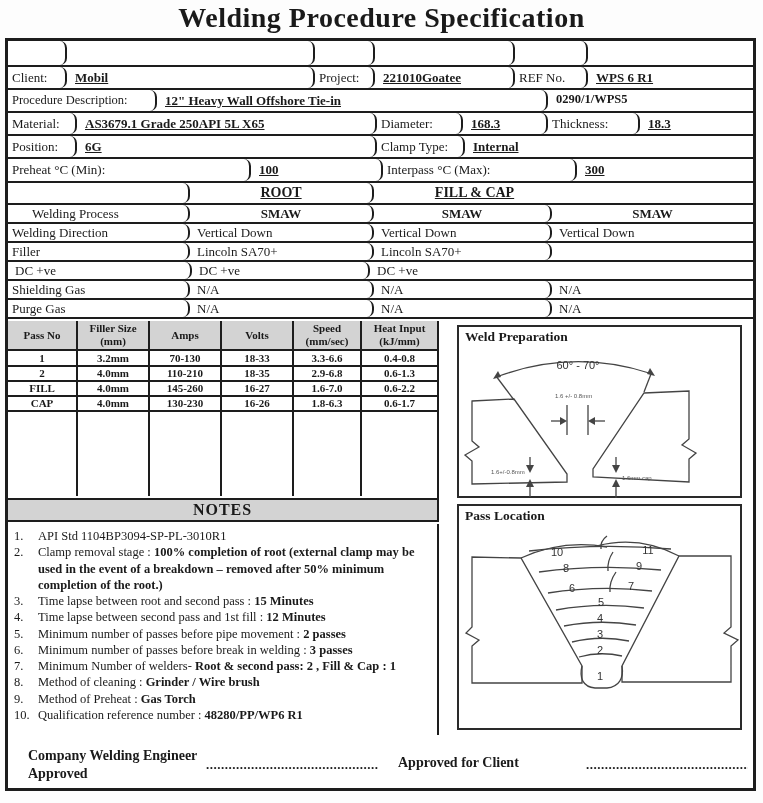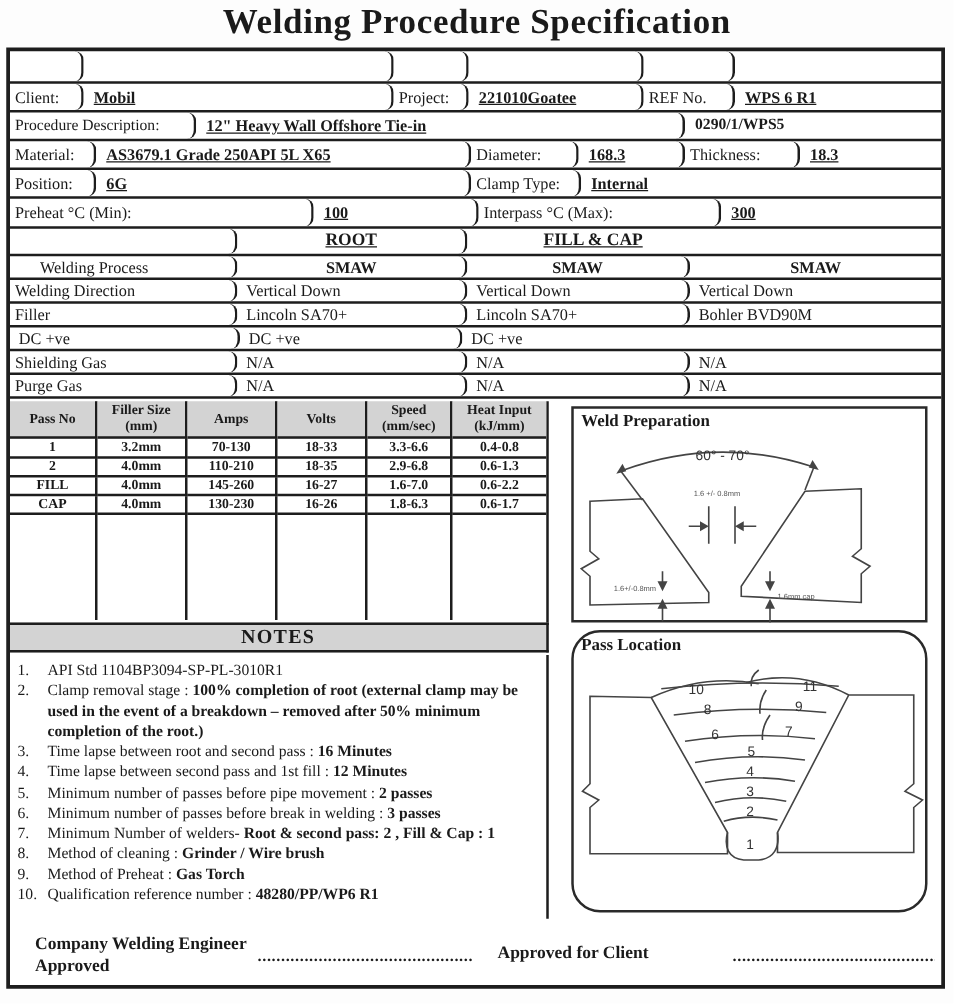--- a/index.html
+++ b/index.html
@@ -123,21 +123,20 @@
     <div class="band" style="top:183px;height:19px;">
       <div class="cell" style="width:182px;">Welding Direction</div>
       <div class="cell procval" style="width:184px;">Vertical Down</div>
       <div class="cell procval" style="width:178px;">Vertical Down</div>
       <div class="cell procval last" style="width:201px;">Vertical Down</div>
     </div>
     <div class="band" style="top:202px;height:19px;">
       <div class="cell" style="width:182px;">Filler</div>
       <div class="cell procval" style="width:184px;">Lincoln SA70+</div>
       <div class="cell procval" style="width:178px;">Lincoln SA70+</div>
-      <div class="cell procval last" style="width:201px;">Bohler BVD90M</div>
     </div>
     <div class="band" style="top:221px;height:19px;">
       <div class="cell procval" style="width:184px;">DC +ve</div>
       <div class="cell procval" style="width:178px;">DC +ve</div>
       <div class="cell procval last" style="width:201px;">DC +ve</div>
     </div>
     <div class="band" style="top:240px;height:19px;">
       <div class="cell" style="width:182px;">Shielding Gas</div>
       <div class="cell procval" style="width:184px;">N/A</div>
       <div class="cell procval" style="width:178px;">N/A</div>
@@ -262,21 +261,21 @@
         <div class="nitem">
             <span class="nnum">1.</span>
             <span class="ntext"><span>API Std 1104BP3094-SP-PL-3010R1</span><span class="nbold"></span></span>
           </div>
         <div class="nitem">
             <span class="nnum">2.</span>
             <span class="ntext"><span>Clamp removal stage : </span><span class="nbold">100% completion of root (external clamp may be used in the event of a breakdown – removed after 50% minimum completion of the root.)</span></span>
           </div>
         <div class="nitem">
             <span class="nnum">3.</span>
-            <span class="ntext"><span>Time lapse between root and second pass : </span><span class="nbold">16 Minutes</span></span>
+            <span class="ntext"><span>Time lapse between root and second pass : </span><span class="nbold">15 Minutes</span></span>
           </div>
         <div class="nitem">
             <span class="nnum">4.</span>
             <span class="ntext"><span>Time lapse between second pass and 1st fill : </span><span class="nbold">12 Minutes</span></span>
           </div>
         <div class="nitem">
             <span class="nnum">5.</span>
             <span class="ntext"><span>Minimum number of passes before pipe movement : </span><span class="nbold">2 passes</span></span>
           </div>
         <div class="nitem">
@@ -294,21 +293,21 @@
         <div class="nitem">
             <span class="nnum">9.</span>
             <span class="ntext"><span>Method of Preheat : </span><span class="nbold">Gas Torch</span></span>
           </div>
         <div class="nitem">
             <span class="nnum">10.</span>
             <span class="ntext"><span>Qualification reference number : </span><span class="nbold">48280/PP/WP6 R1</span></span>
           </div>
       </div>
 
-      <div class="rbox" style="left:449px;top:6px;width:285px;height:226px;border-radius:23px;">
+      <div class="rbox" style="left:449px;top:6px;width:285px;height:226px;">
         <div class="rbox-title">Pass Location</div>
         <svg width="285" height="226" viewBox="0 0 285 226">
           <g fill="none" stroke="#444" stroke-width="1.3">
             <path d="M62,52 L13,51 L13,121 L7,127 L20,134 L13,140 L13,177 L123,177 L123,160 Z"></path>
             <path d="M220,50 L272,50 L272,121 L265,127 L279,134 L272,140 L272,176 L163,176 L163,160 Z"></path>
             <path d="M123,160 C120,172 124,181 136,182 L148,182 C160,181 165,172 163,160"></path>
             <path d="M120,151 Q141,145 163,150"></path>
             <path d="M113,136 Q141,129 170,135"></path>
             <path d="M105,120 Q141,113 177,119"></path>
             <path d="M97,104 Q141,96 185,102"></path>

